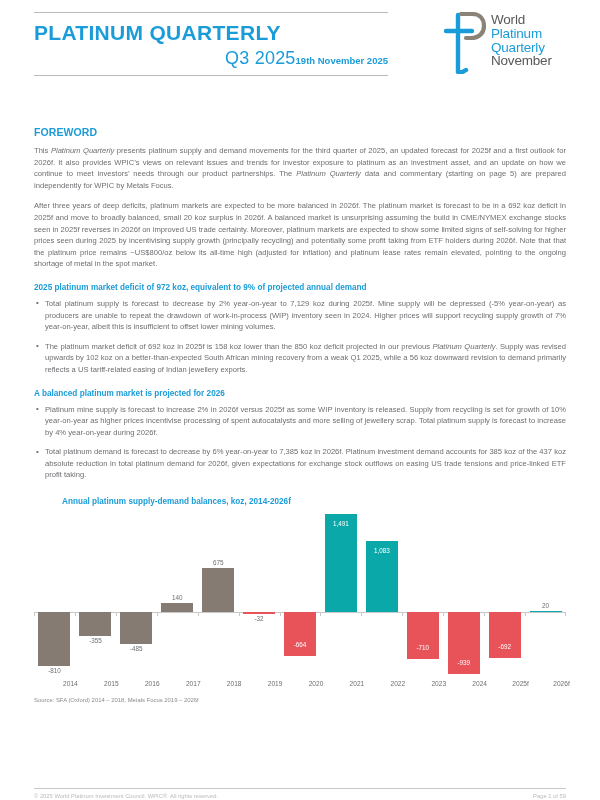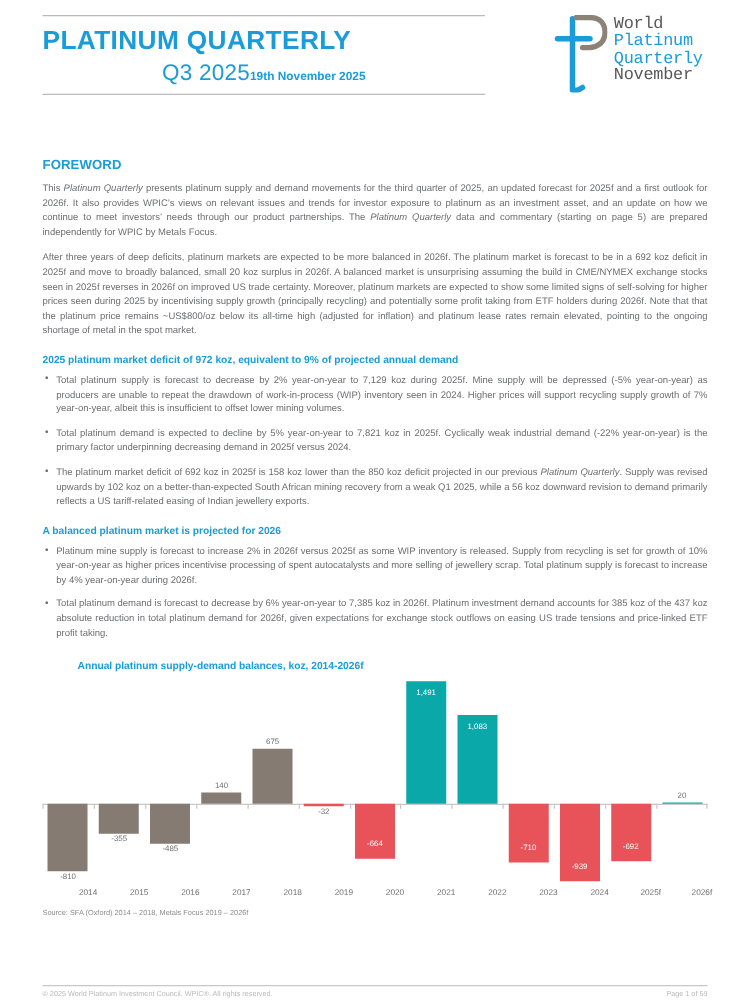--- a/index.html
+++ b/index.html
@@ -48,21 +48,21 @@
     font-weight: bold;
     letter-spacing: 0.3px;
     color: #1a9cd8;
     margin-top: 9px;
     line-height: 1.05;
   }
 
   .sub-row {
     display: flex;
     align-items: baseline;
-    justify-content: center;
+    justify-content: flex-end;
     margin-top: 4px;
   }
 
   .doc-sub {
     font-size: 18px;
     color: #1a9cd8;
     letter-spacing: 0.2px;
   }
 
   .doc-date {
@@ -97,21 +97,20 @@
 
   .logo-words {
     margin-left: 5px;
     line-height: 1.02;
     padding-top: 1px;
   }
 
   .logo-words div {
     font-size: 13.5px;
     letter-spacing: -0.2px;
-    font-family: Liberation Mono, monospace;
   }
 
   .lw-world   { color: #58585a; }
   .lw-plat    { color: #1a9cd8; }
   .lw-invest  { color: #1a9cd8; }
   .lw-council { color: #58585a; }
 
   
   .section-head {
     font-size: 10.5px;
@@ -300,21 +299,20 @@
 
   <div class="section-head">FOREWORD</div>
 
   <p class="para"><span>This </span><em>Platinum Quarterly</em><span> presents platinum supply and demand movements for the third quarter of 2025, an updated forecast for 2025f and a first outlook for 2026f. It also provides WPIC’s views on relevant issues and trends for investor exposure to platinum as an investment asset, and an update on how we continue to meet investors’ needs through our product partnerships. The </span><em>Platinum Quarterly</em><span> data and commentary (starting on page 5) are prepared independently for WPIC by Metals Focus.</span></p>
 
   <p class="para">After three years of deep deficits, platinum markets are expected to be more balanced in 2026f. The platinum market is forecast to be in a 692 koz deficit in 2025f and move to broadly balanced, small 20 koz surplus in 2026f. A balanced market is unsurprising assuming the build in CME/NYMEX exchange stocks seen in 2025f reverses in 2026f on improved US trade certainty. Moreover, platinum markets are expected to show some limited signs of self-solving for higher prices seen during 2025 by incentivising supply growth (principally recycling) and potentially some profit taking from ETF holders during 2026f. Note that that the platinum price remains ~US$800/oz below its all-time high (adjusted for inflation) and platinum lease rates remain elevated, pointing to the ongoing shortage of metal in the spot market.</p>
 
   <div class="sub-head">2025 platinum market deficit of 972 koz, equivalent to 9% of projected annual demand</div>
   <ul class="bullets">
     <li>Total platinum supply is forecast to decrease by 2% year-on-year to 7,129 koz during 2025f. Mine supply will be depressed (-5% year-on-year) as producers are unable to repeat the drawdown of work-in-process (WIP) inventory seen in 2024. Higher prices will support recycling supply growth of 7% year-on-year, albeit this is insufficient to offset lower mining volumes.</li>
-    <li>Total platinum demand is expected to decline by 5% year-on-year to 7,821 koz in 2025f. Cyclically weak industrial demand (-22% year-on-year) is the primary factor underpinning decreasing demand in 2025f versus 2024.</li>
     <li><span>The platinum market deficit of 692 koz in 2025f is 158 koz lower than the 850 koz deficit projected in our previous </span><em>Platinum Quarterly</em><span>. Supply was revised upwards by 102 koz on a better-than-expected South African mining recovery from a weak Q1 2025, while a 56 koz downward revision to demand primarily reflects a US tariff-related easing of Indian jewellery exports.</span></li>
   </ul>
 
   <div class="sub-head">A balanced platinum market is projected for 2026</div>
   <ul class="bullets">
     <li>Platinum mine supply is forecast to increase 2% in 2026f versus 2025f as some WIP inventory is released. Supply from recycling is set for growth of 10% year-on-year as higher prices incentivise processing of spent autocatalysts and more selling of jewellery scrap. Total platinum supply is forecast to increase by 4% year-on-year during 2026f.</li>
     <li>Total platinum demand is forecast to decrease by 6% year-on-year to 7,385 koz in 2026f. Platinum investment demand accounts for 385 koz of the 437 koz absolute reduction in total platinum demand for 2026f, given expectations for exchange stock outflows on easing US trade tensions and price-linked ETF profit taking.</li>
   </ul>
 
   <div class="chart-block">

